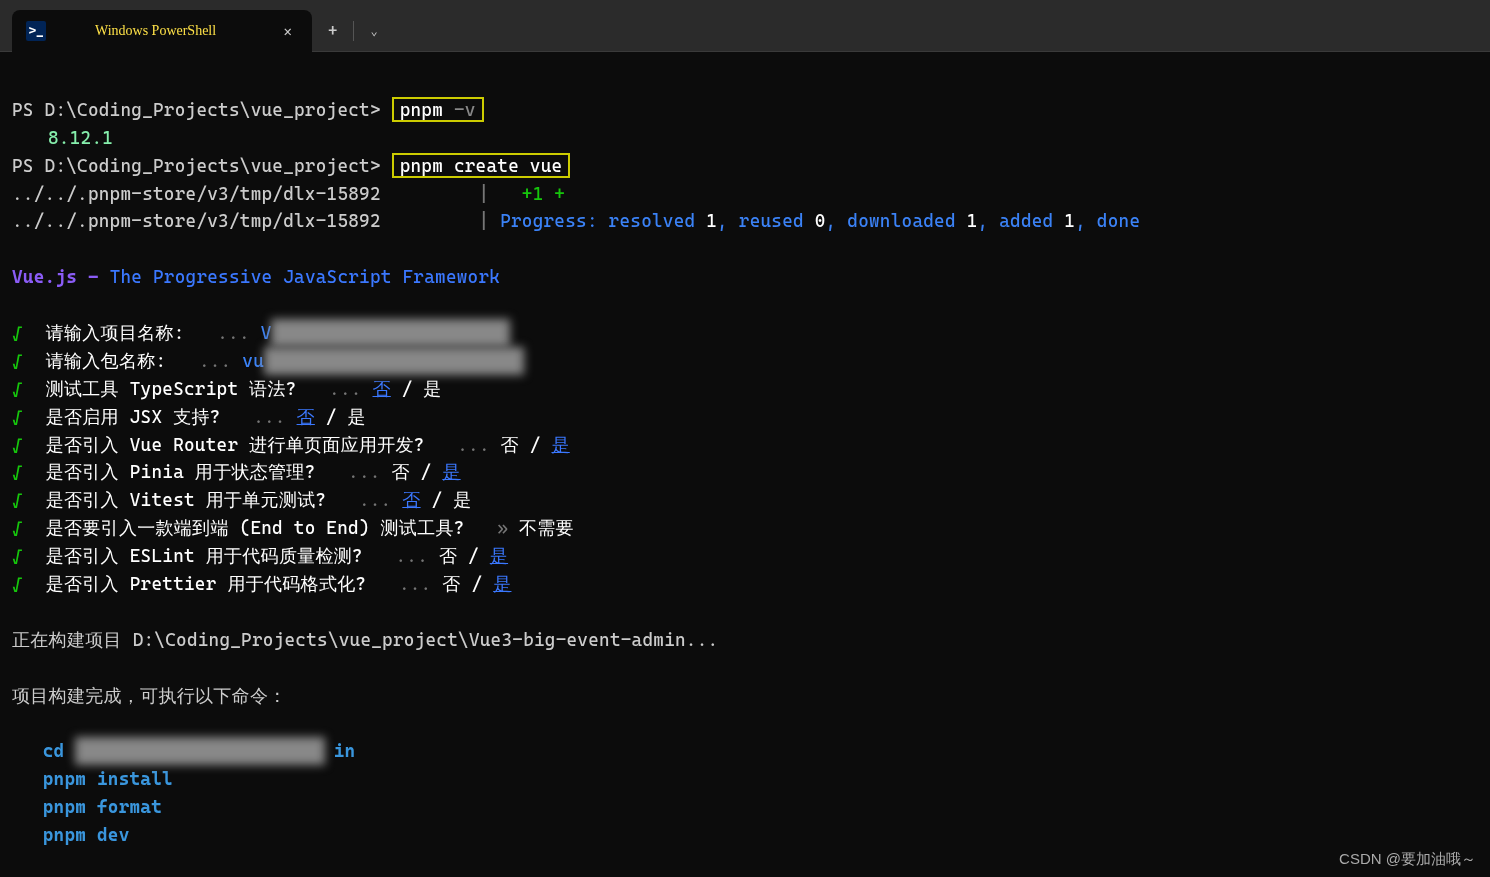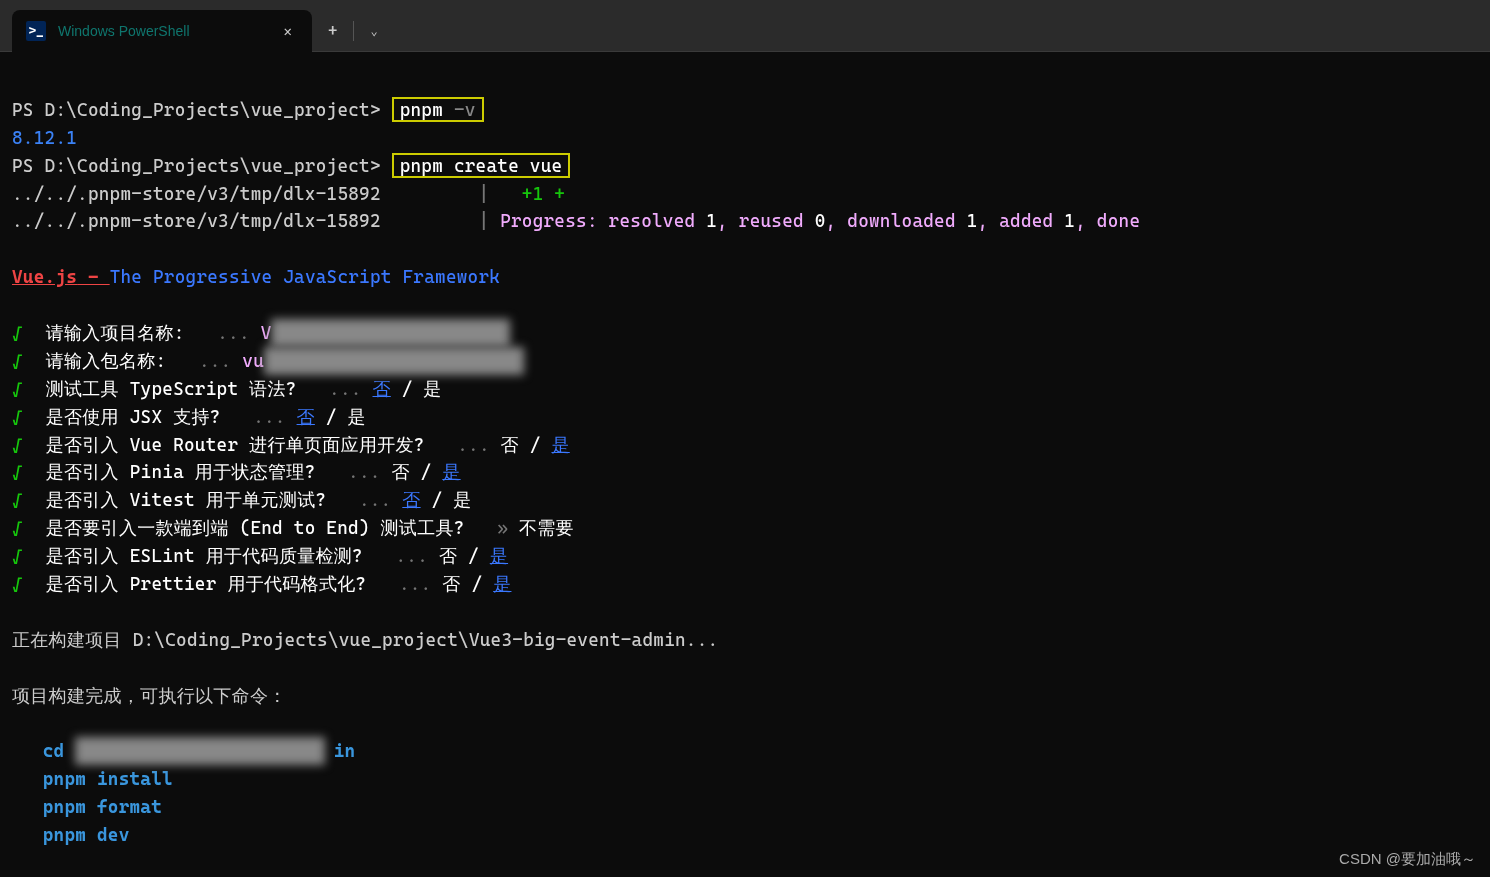--- a/index.html
+++ b/index.html
@@ -43,24 +43,25 @@
       background: #012456;
       border-radius: 2px;
       display: flex;
       align-items: center;
       justify-content: center;
       color: white;
       font-size: 13px;
       font-weight: bold;
     }
     .tab-title {
-      color: #0f766e;
+      color: #fde047;
       font-size: 14px;
-      font-family: Liberation Sans, sans-serif;
+      font-family: Liberation Serif, serif;
       flex: 1;
+      margin-left: 37px;
     }
     .tab-close {
       color: #cccccc;
       font-size: 14px;
       cursor: pointer;
       padding: 4px 6px;
     }
     .new-tab {
       color: #cccccc;
       padding: 0 16px;
@@ -94,26 +95,26 @@
       font-size: 18px;
       letter-spacing: 0.3px;
     }
     .prompt-text { color: #cccccc; }
     .highlight-box {
       border: 2px solid #cccc00;
       padding: 0 6px;
     }
     .cmd-white { color: #ffffff; }
     .cmd-gray { color: #888888; }
-    .version { color: #3b82f6; }
+    .version { color: #86efac; margin-left: 36px; }
     .plus-green { color: #16c60c; }
     .pipe-gray { color: #767676; }
-    .white-text { color: #f0abfc; }
+    .white-text { color: #3b82f6; }
     .num-white { color: #ffffff; }
-    .vue-title { color: #ef4444; font-weight: bold; text-decoration: underline; }
+    .vue-title { color: #8b5cf6; font-weight: bold; }
     .vue-subtitle { color: #3b78ff; font-weight: normal; }
     .check { color: #16c60c; }
     .question { color: #ffffff; margin-left: 12px; }
     .ellipsis { color: #767676; }
     .option-no { color: #ffffff; }
     .option-yes { color: #ffffff; }
     .option-selected { color: #3b78ff; text-decoration: underline; }
     .slash { color: #ffffff; }
     .arrow { color: #767676; }
     .answer-text { color: #ffffff; }
@@ -157,21 +158,21 @@
 <span class="version">8.12.1</span>
 <span class="prompt-text">PS D:\Coding_Projects\vue_project&gt;</span> <span class="highlight-box"><span class="cmd-white">pnpm</span> <span class="cmd-white">create</span> <span class="cmd-white">vue</span></span>
 <span class="prompt-text">../../.pnpm-store/v3/tmp/dlx-15892</span>         <span class="pipe-gray">|</span>   <span class="plus-green">+1 +</span>
 <span class="prompt-text">../../.pnpm-store/v3/tmp/dlx-15892</span>         <span class="pipe-gray">|</span> <span class="white-text">Progress: resolved</span> <span class="num-white">1</span><span class="white-text">, reused</span> <span class="num-white">0</span><span class="white-text">, downloaded</span> <span class="num-white">1</span><span class="white-text">, added</span> <span class="num-white">1</span><span class="white-text">, done</span>
 
 <span class="vue-title">Vue.js</span><span class="vue-title"> - </span><span class="vue-subtitle">The Progressive JavaScript Framework</span>
 
 <span class="check">√</span> <span class="question">请输入项目名称:</span>   <span class="ellipsis">...</span> <span class="white-text">V</span><span class="blur">xxxxxxxxxxxxxxxxxxxxxx</span>
 <span class="check">√</span> <span class="question">请输入包名称:</span>   <span class="ellipsis">...</span> <span class="white-text">vu</span><span class="blur">xxxxxxxxxxxxxxxxxxxxxxxx</span>
 <span class="check">√</span> <span class="question">测试工具 TypeScript 语法?</span>   <span class="ellipsis">...</span> <span class="option-selected">否</span><span class="slash"> / </span><span class="option-yes">是</span>
-<span class="check">√</span> <span class="question">是否使用 JSX 支持?</span>   <span class="ellipsis">...</span> <span class="option-selected">否</span><span class="slash"> / </span><span class="option-yes">是</span>
+<span class="check">√</span> <span class="question">是否启用 JSX 支持?</span>   <span class="ellipsis">...</span> <span class="option-selected">否</span><span class="slash"> / </span><span class="option-yes">是</span>
 <span class="check">√</span> <span class="question">是否引入 Vue Router 进行单页面应用开发?</span>   <span class="ellipsis">...</span> <span class="option-no">否</span><span class="slash"> / </span><span class="option-selected">是</span>
 <span class="check">√</span> <span class="question">是否引入 Pinia 用于状态管理?</span>   <span class="ellipsis">...</span> <span class="option-no">否</span><span class="slash"> / </span><span class="option-selected">是</span>
 <span class="check">√</span> <span class="question">是否引入 Vitest 用于单元测试?</span>   <span class="ellipsis">...</span> <span class="option-selected">否</span><span class="slash"> / </span><span class="option-yes">是</span>
 <span class="check">√</span> <span class="question">是否要引入一款端到端 (End to End) 测试工具?</span>  <span class="arrow"> » </span><span class="answer-text">不需要</span>
 <span class="check">√</span> <span class="question">是否引入 ESLint 用于代码质量检测?</span>   <span class="ellipsis">...</span> <span class="option-no">否</span><span class="slash"> / </span><span class="option-selected">是</span>
 <span class="check">√</span> <span class="question">是否引入 Prettier 用于代码格式化?</span>   <span class="ellipsis">...</span> <span class="option-no">否</span><span class="slash"> / </span><span class="option-selected">是</span>
 
 <span class="build-text">正在构建项目 D:\Coding_Projects\vue_project\Vue3-big-event-admin...</span>
 
 <span class="build-text">项目构建完成，可执行以下命令：</span>

